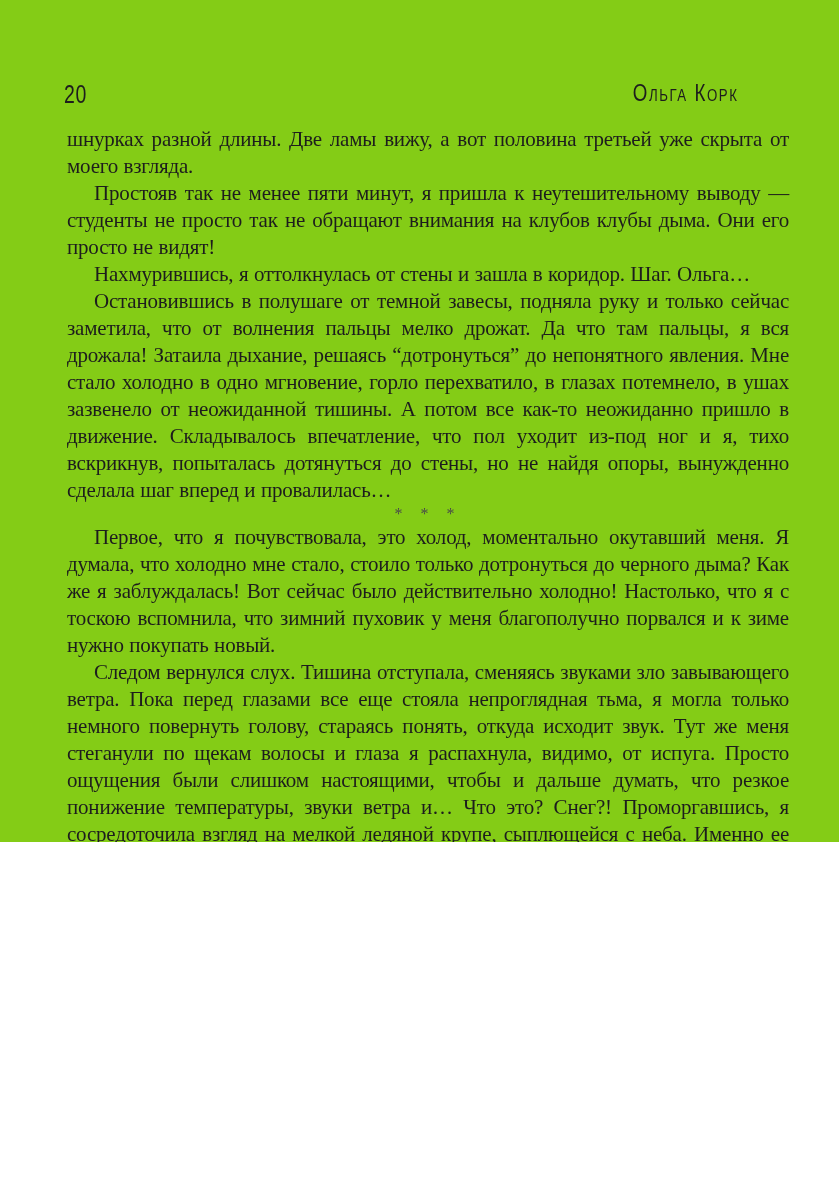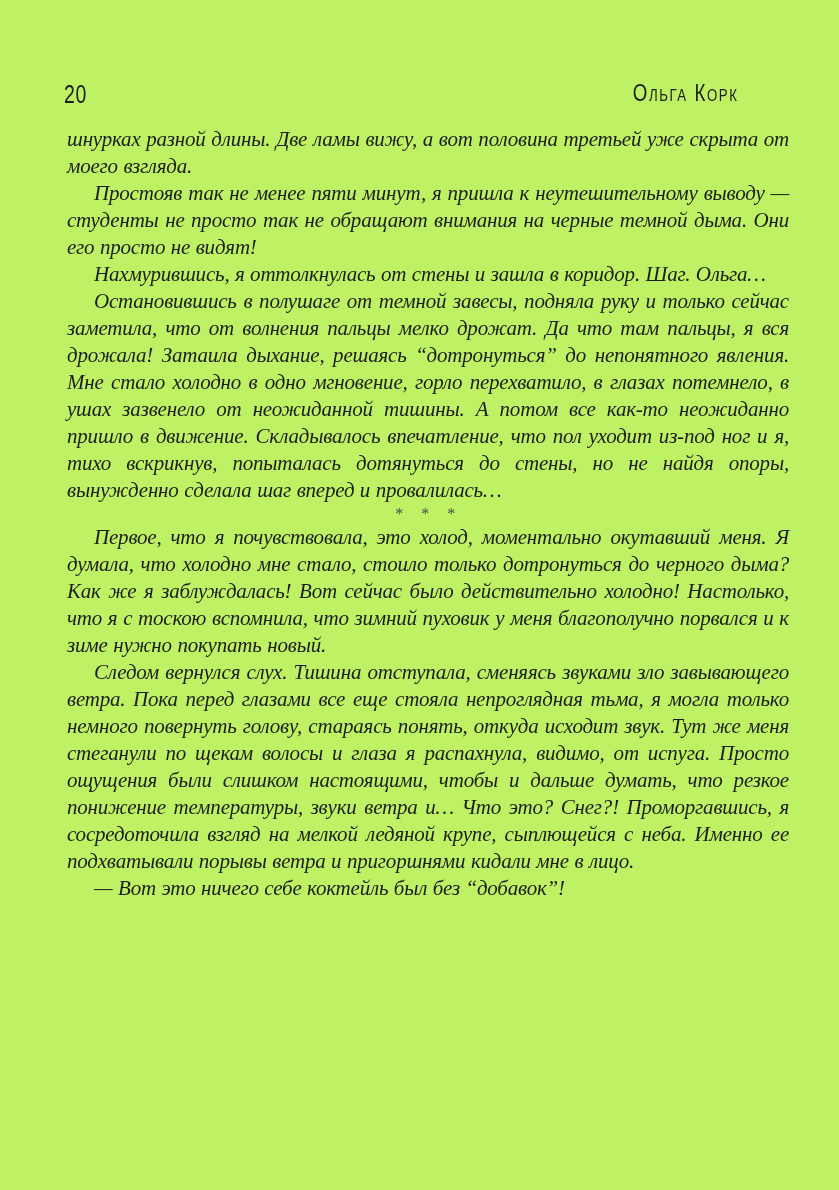--- a/index.html
+++ b/index.html
@@ -3,22 +3,22 @@
 <meta charset="utf-8">
 <style>
   html, body {
     margin: 0;
     padding: 0;
     background: #ffffff;
   }
   .page {
     position: relative;
     width: 839px;
-    height: 1190px;
-    background: #bef264;
+    height: 842px;
+    background: #84cc16;
     overflow: hidden;
     font-family: "Liberation Serif", serif;
     color: #1d1d1d;
   }
   
   .page-number {
     position: absolute;
     left: 64px;
     top: 80px;
     font-family: "Liberation Sans", sans-serif;
@@ -44,21 +44,20 @@
     transform-origin: 100% 50%;
     letter-spacing: 2px;
     white-space: nowrap;
   }
   
   .text-block {
     position: absolute;
     left: 67px;
     top: 126px;
     width: 722px;
-    font-style: italic;
   }
   .text-block p {
     margin: 0;
     padding: 0;
   }
   .para {
     font-size: 21px;
     line-height: 27px;
     text-align: justify;
     letter-spacing: -0.2px;
@@ -77,21 +76,21 @@
   }
 </style>
 </head>
 <body>
 
 <div class="page">
   <div class="page-number">20</div>
   <div class="running-head">Ольга Корк</div>
   <div class="text-block">
       <p class="para">шнурках разной длины. Две ламы вижу, а вот половина третьей уже скрыта от моего взгляда.</p>
-      <p class="para indent">Простояв так не менее пяти минут, я пришла к неутешительному выводу — студенты не просто так не обращают внимания на черные темной дыма. Они его просто не видят!</p>
+      <p class="para indent">Простояв так не менее пяти минут, я пришла к неутешительному выводу — студенты не просто так не обращают внимания на клубов клубы дыма. Они его просто не видят!</p>
       <p class="para indent">Нахмурившись, я оттолкнулась от стены и зашла в коридор. Шаг. Ольга…</p>
       <p class="para indent">Остановившись в полушаге от темной завесы, подняла руку и только сейчас заметила, что от волнения пальцы мелко дрожат. Да что там пальцы, я вся дрожала! Затаила дыхание, решаясь “дотронуться” до непонятного явления. Мне стало холодно в одно мгновение, горло перехватило, в глазах потемнело, в ушах зазвенело от неожиданной тишины. А потом все как-то неожиданно пришло в движение. Складывалось впечатление, что пол уходит из-под ног и я, тихо вскрикнув, попыталась дотянуться до стены, но не найдя опоры, вынужденно сделала шаг вперед и провалилась…</p>
       <p class="sep">* * *</p>
       <p class="para indent">Первое, что я почувствовала, это холод, моментально окутавший меня. Я думала, что холодно мне стало, стоило только дотронуться до черного дыма? Как же я заблуждалась! Вот сейчас было действительно холодно! Настолько, что я с тоскою вспомнила, что зимний пуховик у меня благополучно порвался и к зиме нужно покупать новый.</p>
       <p class="para indent">Следом вернулся слух. Тишина отступала, сменяясь звуками зло завывающего ветра. Пока перед глазами все еще стояла непроглядная тьма, я могла только немного повернуть голову, стараясь понять, откуда исходит звук. Тут же меня стеганули по щекам волосы и глаза я распахнула, видимо, от испуга. Просто ощущения были слишком настоящими, чтобы и дальше думать, что резкое понижение температуры, звуки ветра и… Что это? Снег?! Проморгавшись, я сосредоточила взгляд на мелкой ледяной крупе, сыплющейся с неба. Именно ее подхватывали порывы ветра и пригоршнями кидали мне в лицо.</p>
       <p class="para indent">— Вот это ничего себе коктейль был без “добавок”!</p>
     </div>
 </div>
 
 </body></html>

